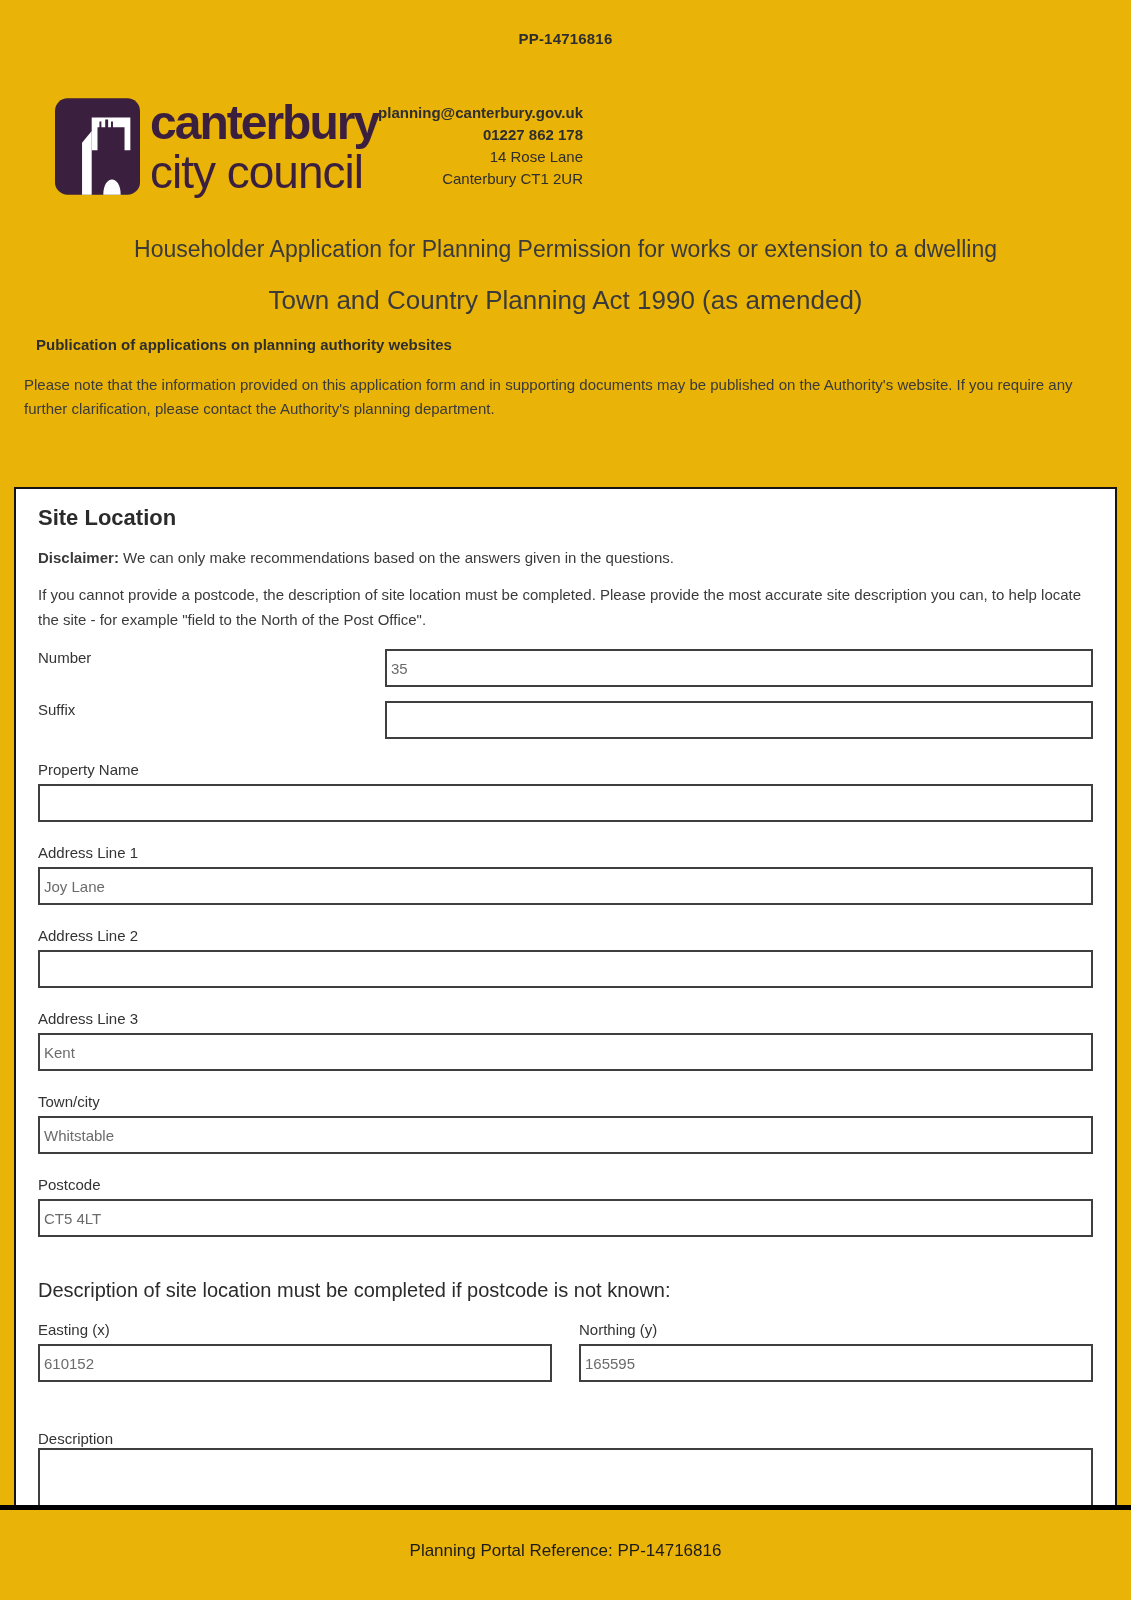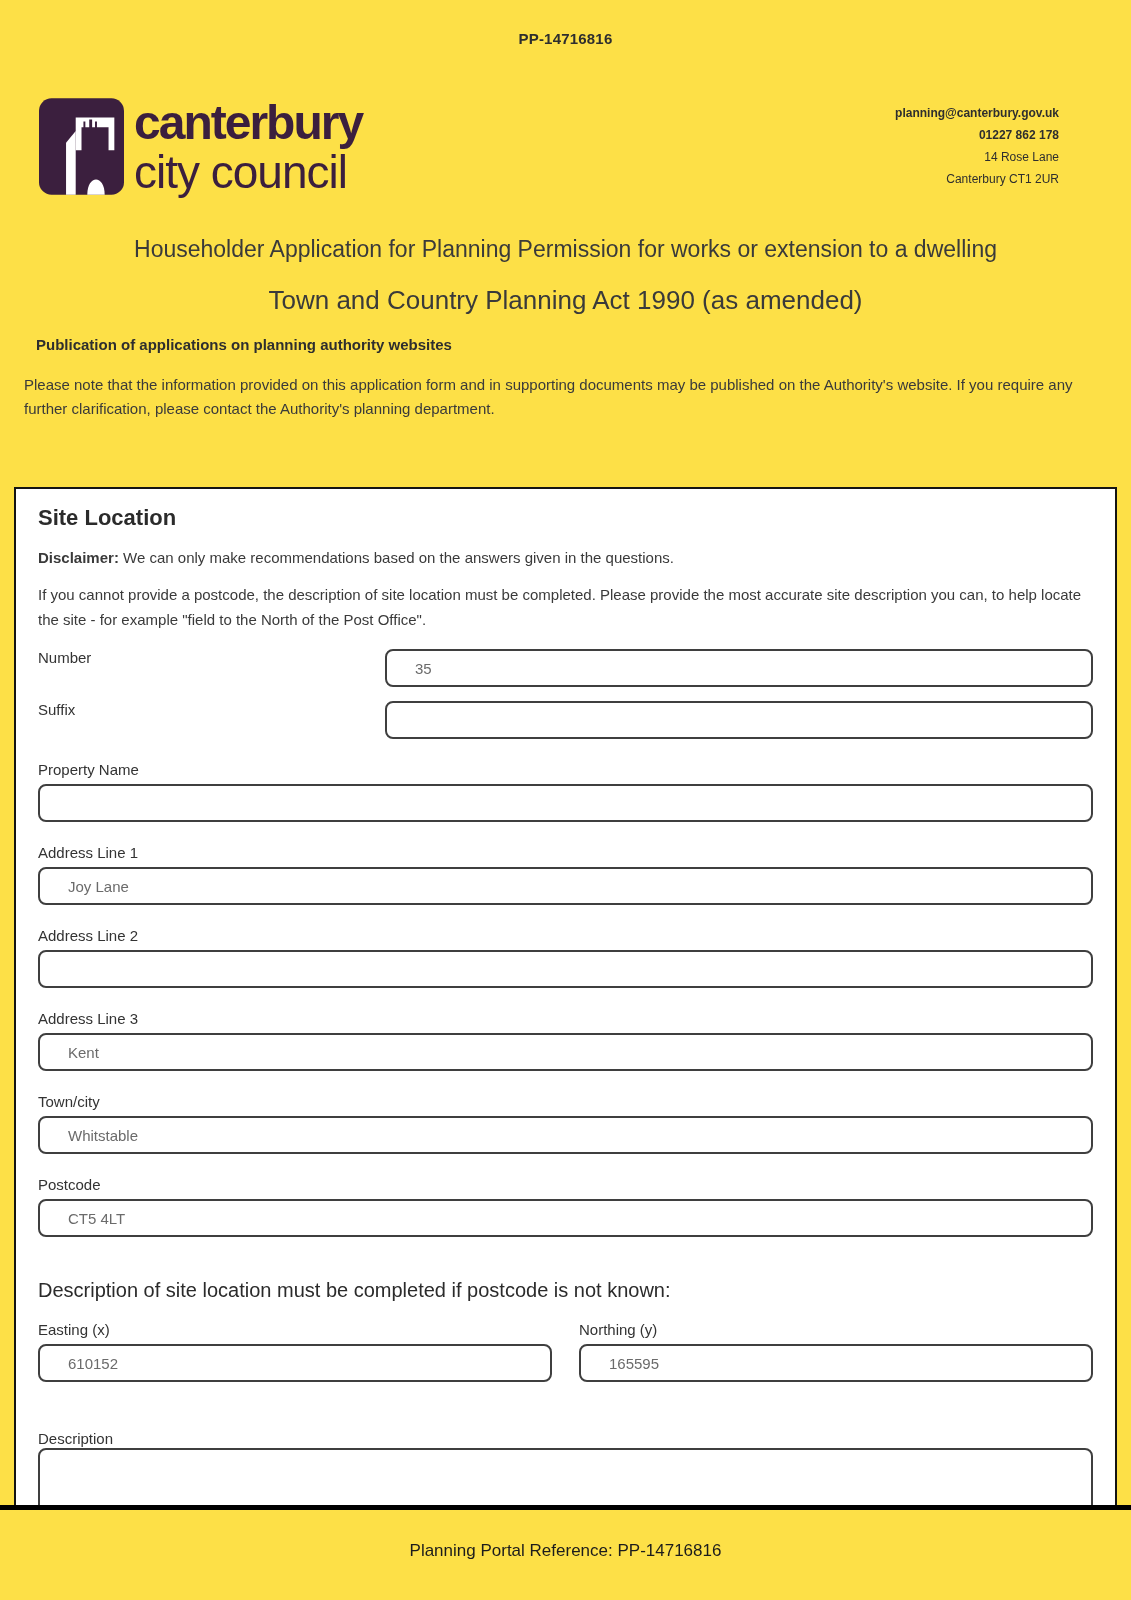--- a/index.html
+++ b/index.html
@@ -2,39 +2,39 @@
 <html><head>
 <meta charset="utf-8">
 <style>
   * { box-sizing: border-box; margin: 0; padding: 0; }
   html, body { background: #ffffff; }
   body { font-family: "Liberation Sans", sans-serif; }
   .sheet {
     position: relative;
     width: 1131px;
     height: 1600px;
-    background: #fde047;
+    background: #eab308;
     overflow: hidden;
   }
 
   
   .page-ref {
     position: absolute; top: 30px; left: 0; width: 100%;
     text-align: center; font-size: 15px; font-weight: bold; color: #2e2e2e;
     letter-spacing: 0.2px;
   }
 
   
-  .header-row { position: absolute; top: 98px; left: 39px; right: 72px; display: flex; justify-content: space-between; }
+  .header-row { position: absolute; top: 98px; left: 55px; right: 72px; display: flex; }
   .logo { display: flex; align-items: center; }
   .logo-badge { width: 85px; height: 97px; display: block; }
   .logo-text { margin-left: 10px; color: #3b1f3e; line-height: 1; }
   .logo-name1 { font-size: 48px; font-weight: bold; letter-spacing: -2px; }
   .logo-name2 { font-size: 46px; font-weight: normal; letter-spacing: -1px; margin-top: 2px; }
-  .contact { text-align: right; color: #2e2e2e; font-size: 12px; line-height: 22px; padding-top: 4px; }
+  .contact { text-align: right; color: #2e2e2e; font-size: 15px; line-height: 22px; padding-top: 4px; }
   .contact .b { font-weight: bold; }
 
   
   .main-title {
     position: absolute; top: 236px; left: 0; width: 100%;
     text-align: center; font-size: 23px; font-weight: normal; color: #3a3a3a;
   }
   .sub-title {
     position: absolute; top: 285px; left: 0; width: 100%;
     text-align: center; font-size: 26px; font-weight: normal; color: #3a3a3a;
@@ -56,22 +56,22 @@
   }
   .section-heading { margin-top: 16px; font-size: 22px; font-weight: bold; color: #2b2b2b; }
   .disclaimer { margin-top: 16px; font-size: 15px; color: #3a3a3a; line-height: 21px; }
   .section-intro { margin-top: 14px; font-size: 15px; color: #3a3a3a; line-height: 25px; }
 
   .field-label { font-size: 15px; color: #333333; line-height: 18px; display: block; }
   input.text-input, textarea.text-input {
     border: 2px solid #3f3f3f; background: #ffffff;
     height: 38px; width: 100%;
     font-family: "Liberation Sans", sans-serif;
-    font-size: 15px; color: #6b6b6b; padding: 0 28px;
-    border-radius: 8px; outline: none; display: block;
+    font-size: 15px; color: #6b6b6b; padding: 0 4px;
+    border-radius: 0; outline: none; display: block;
   }
   .row-inline { display: flex; align-items: flex-start; }
   .row-inline .field-label { width: 347px; flex: 0 0 347px; }
   .row-inline input.text-input { flex: 1; }
   .row-number { margin-top: 17px; }
   .row-suffix { margin-top: 14px; }
 
   .row-stacked { margin-top: 22px; }
   .row-stacked .field-label { margin-bottom: 5px; }
 

